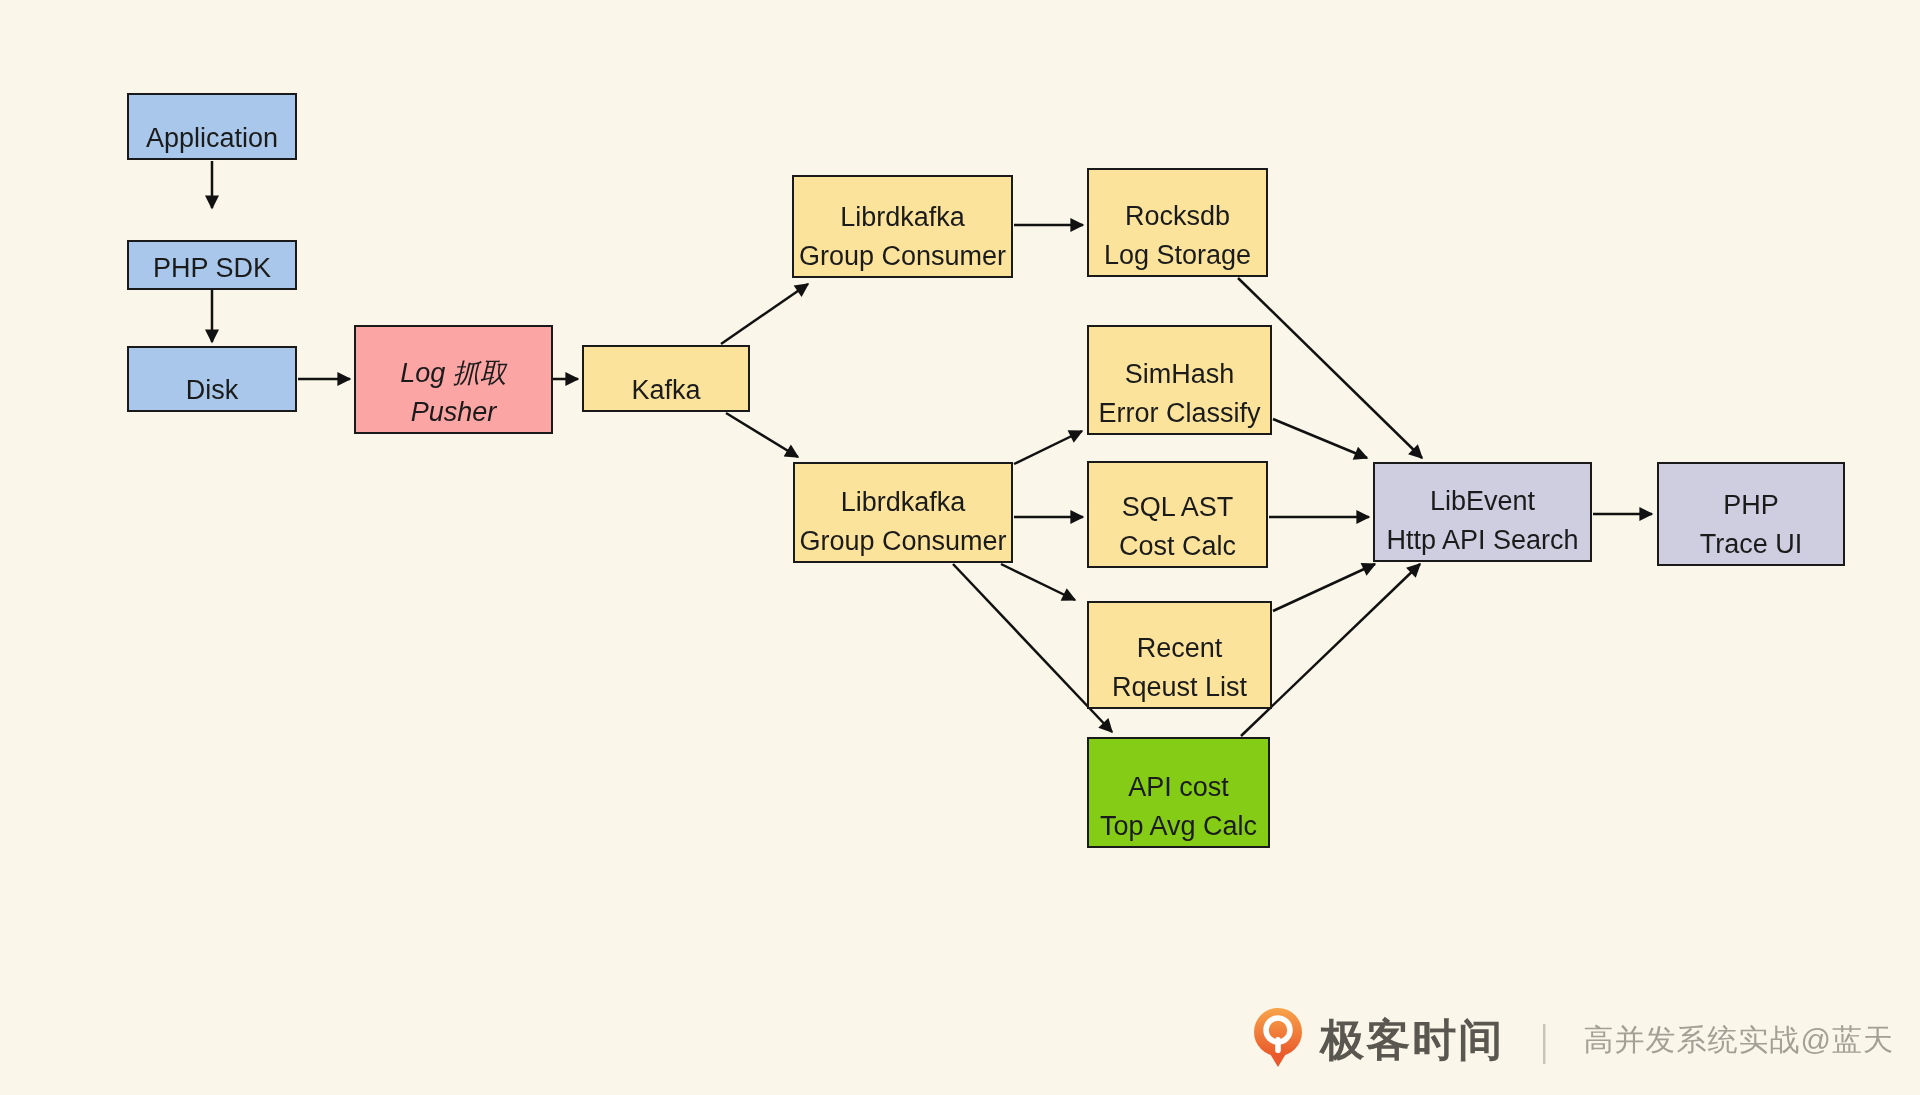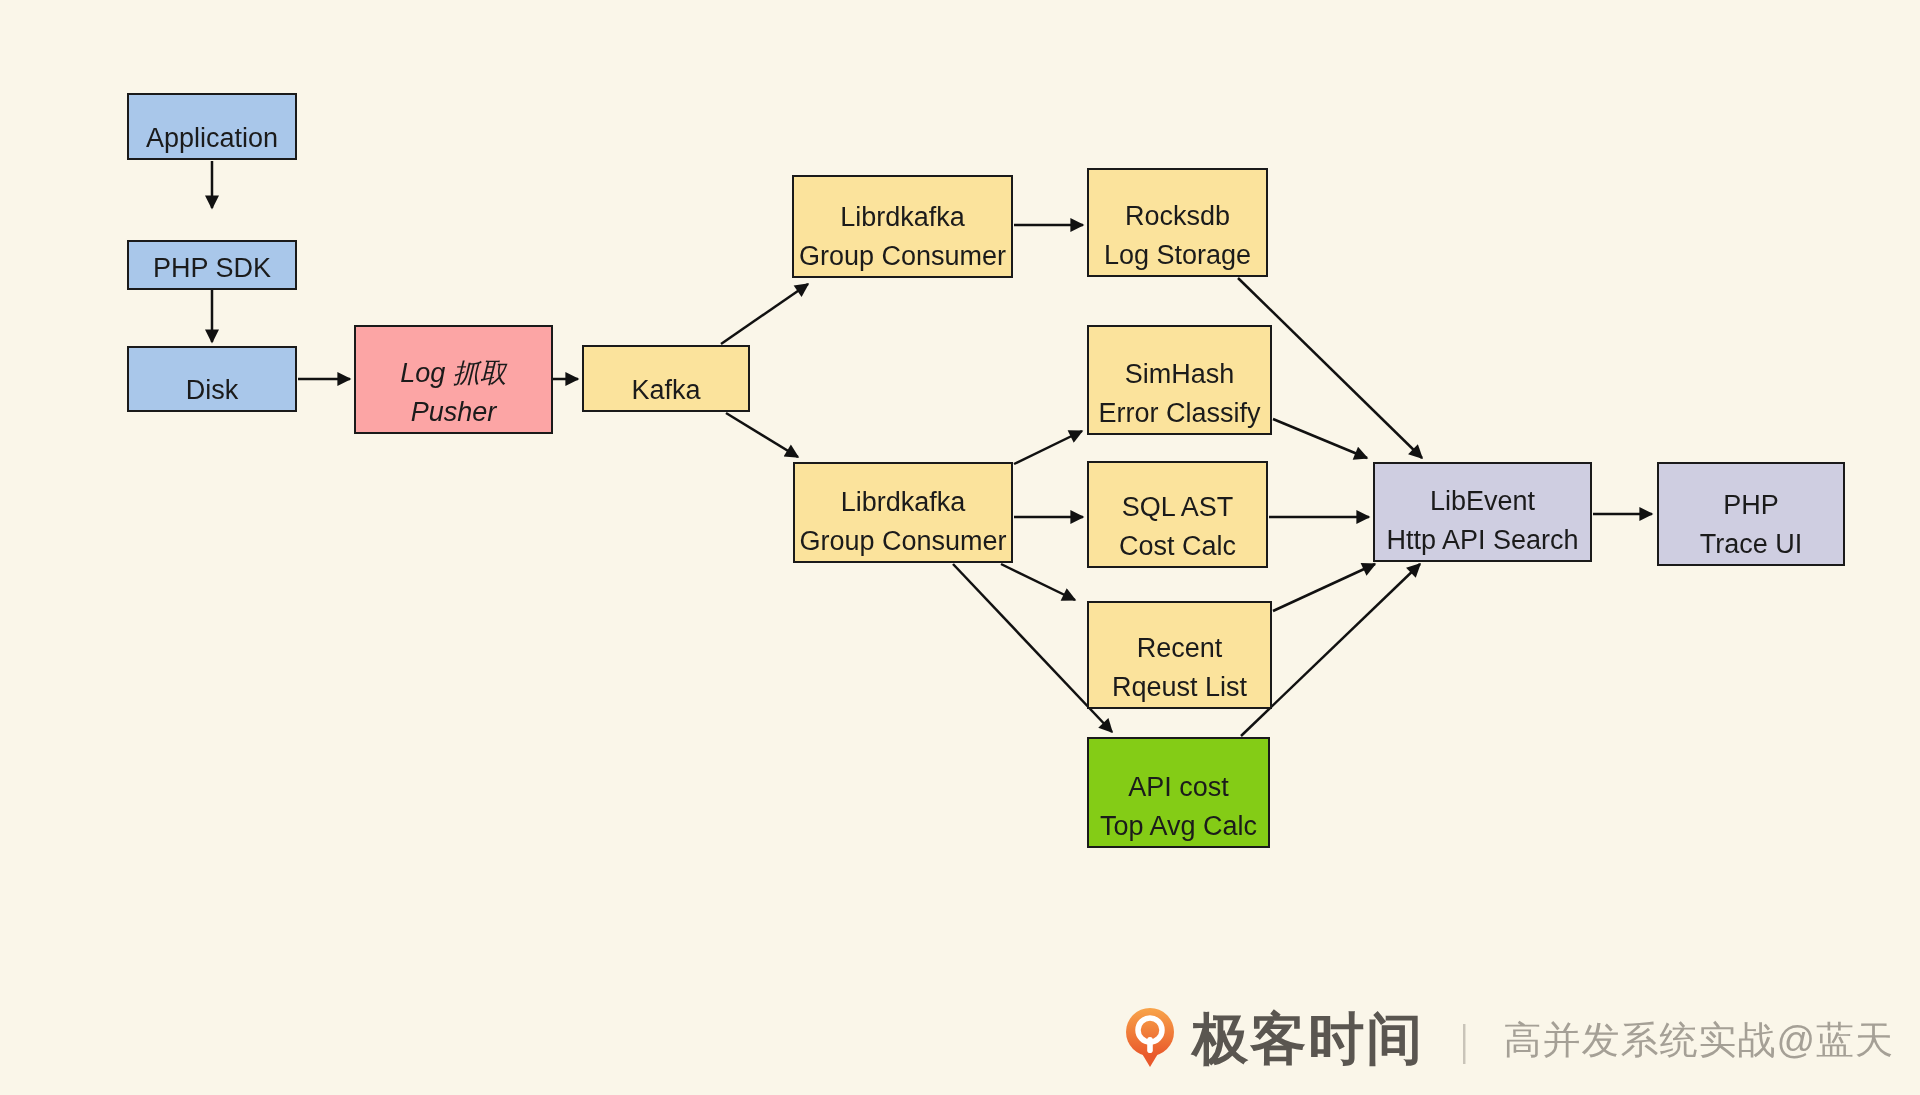--- a/index.html
+++ b/index.html
@@ -35,31 +35,31 @@
     position: absolute;
     top: 1002px;
     right: 26px;
     height: 76px;
     display: flex;
     align-items: center;
     gap: 16px;
   }
   .geek-icon { display: block; }
   .brand {
-    font-size: 56px;
+    font-size: 44px;
     font-weight: 600;
     letter-spacing: 2px;
   }
   .divider {
     font-size: 40px;
     font-weight: 300;
     margin: 0 4px;
   }
   .subtitle {
-    font-size: 38px;
+    font-size: 30px;
     letter-spacing: 1px;
   }
 </style>
 </head>
 <body>
 
 <div class="stage" style="background: rgb(250, 246, 233);">
 
   <svg class="edges" xmlns="http://www.w3.org/2000/svg">
     <defs>

